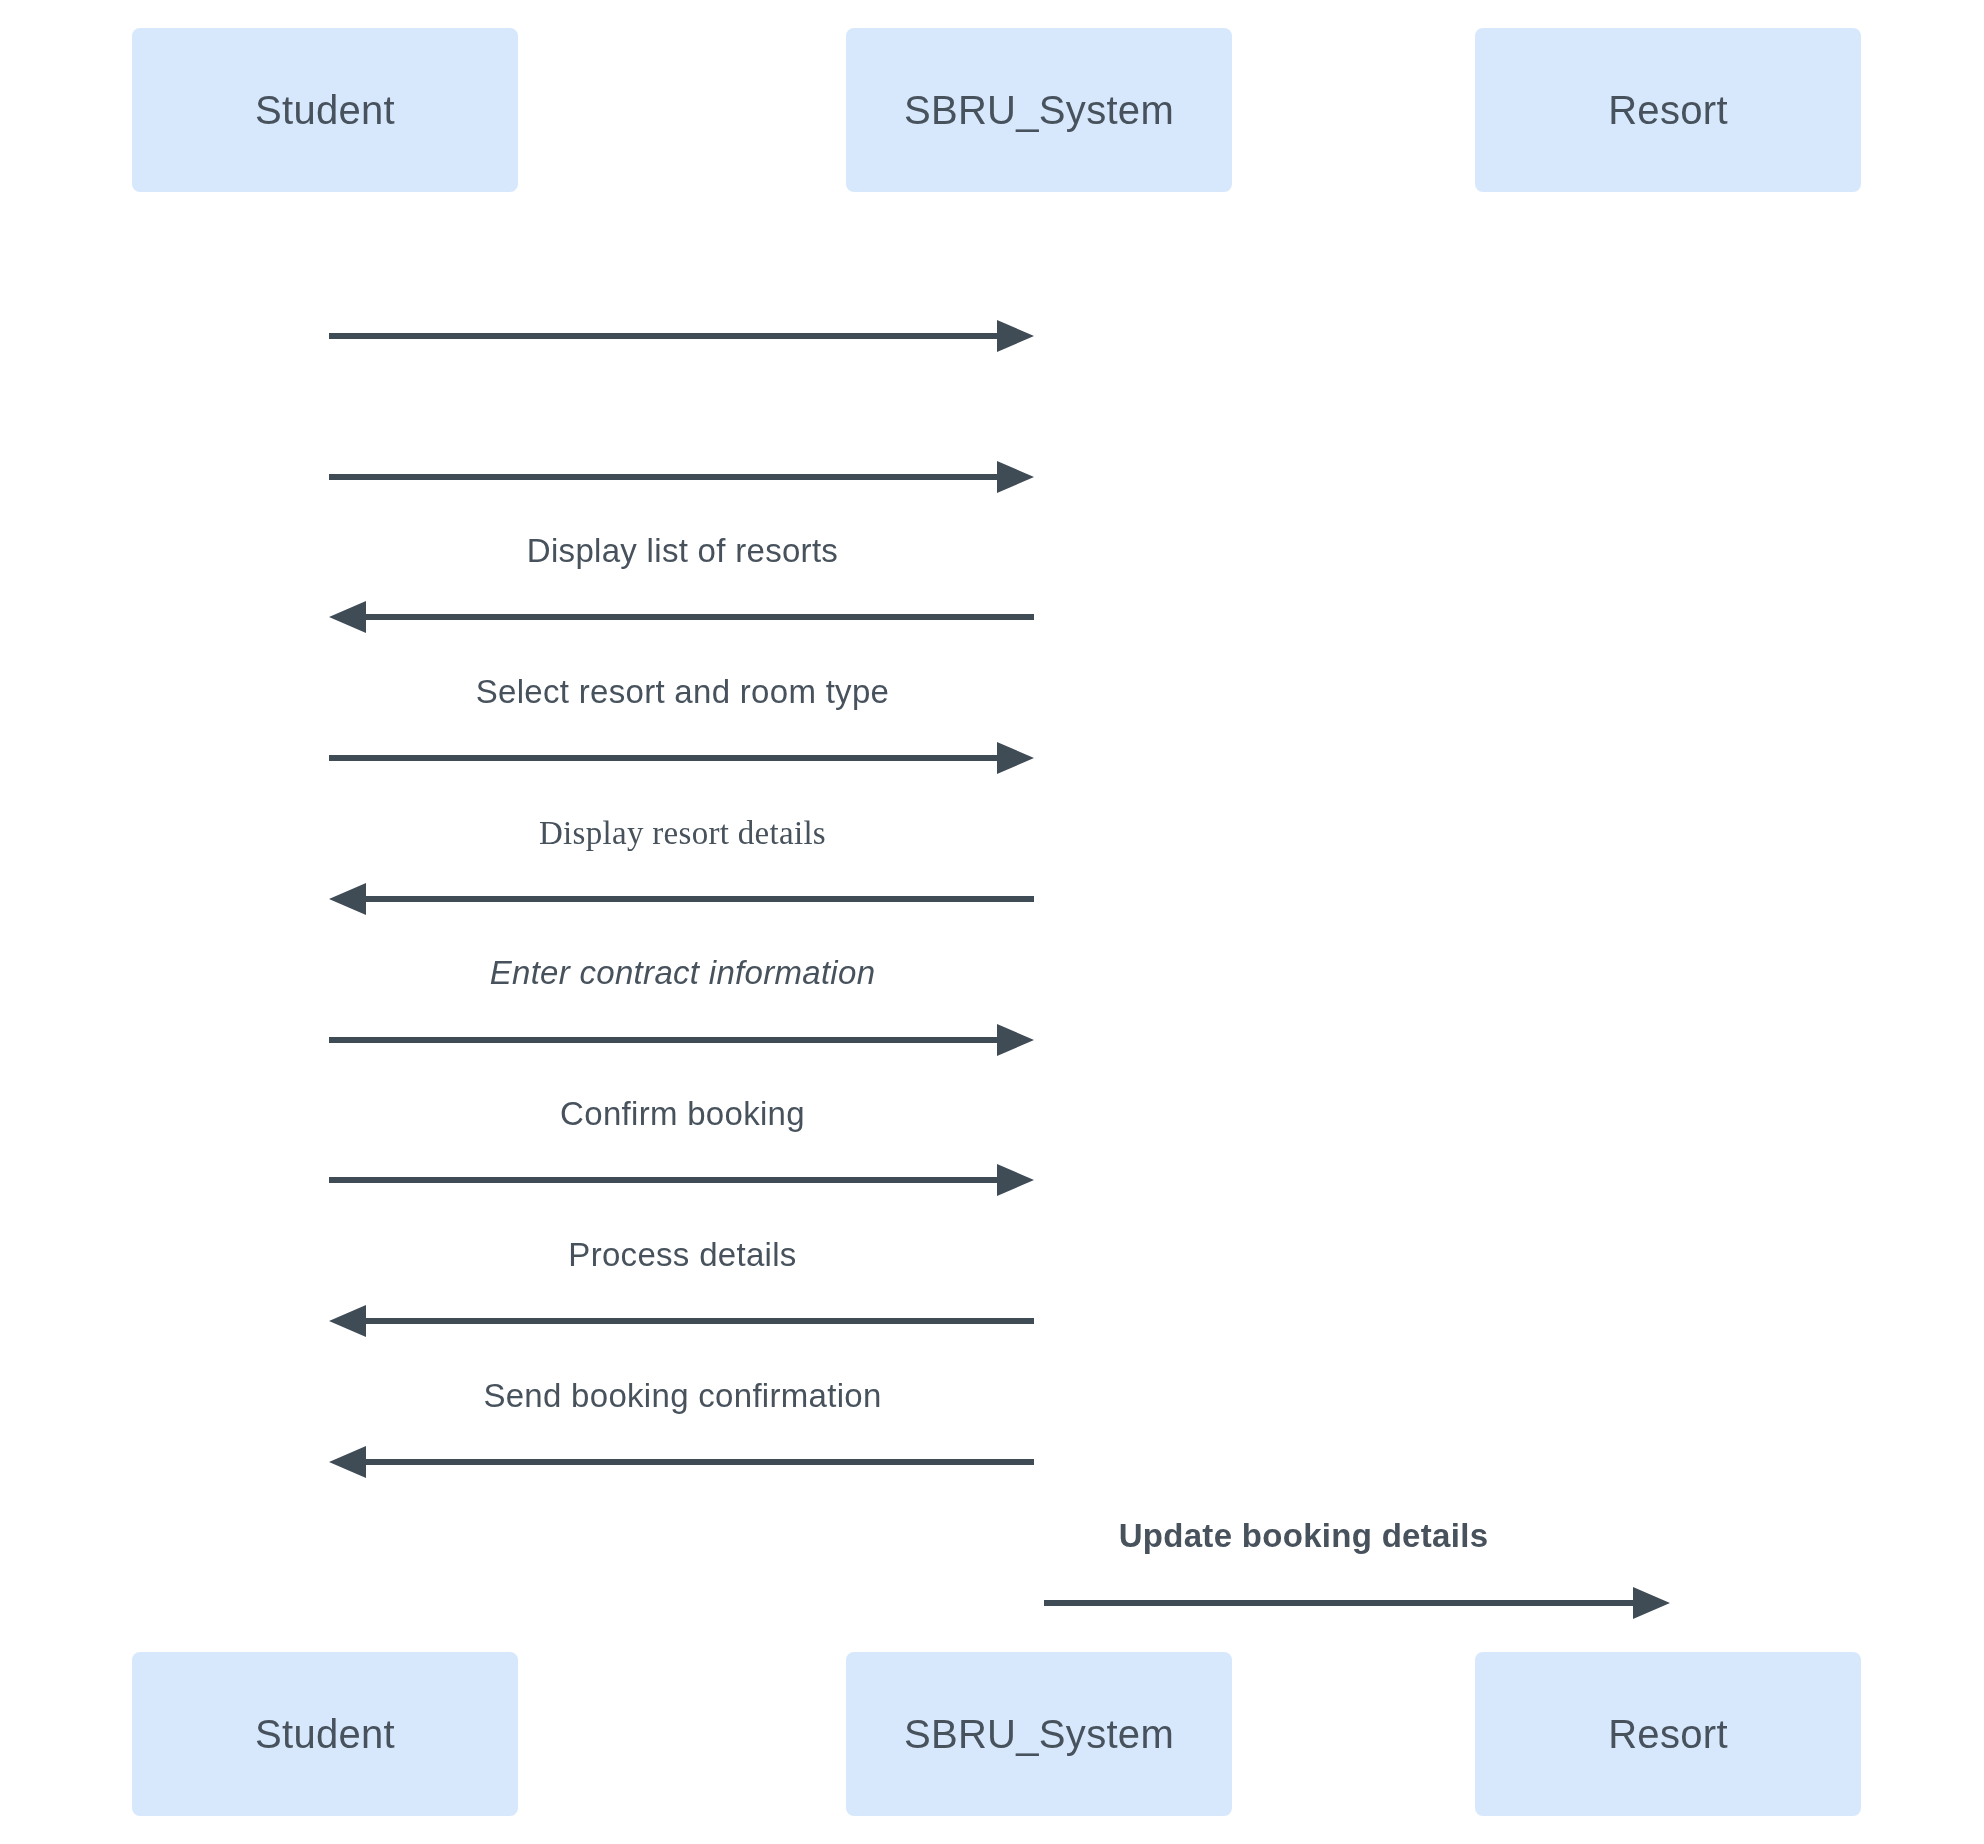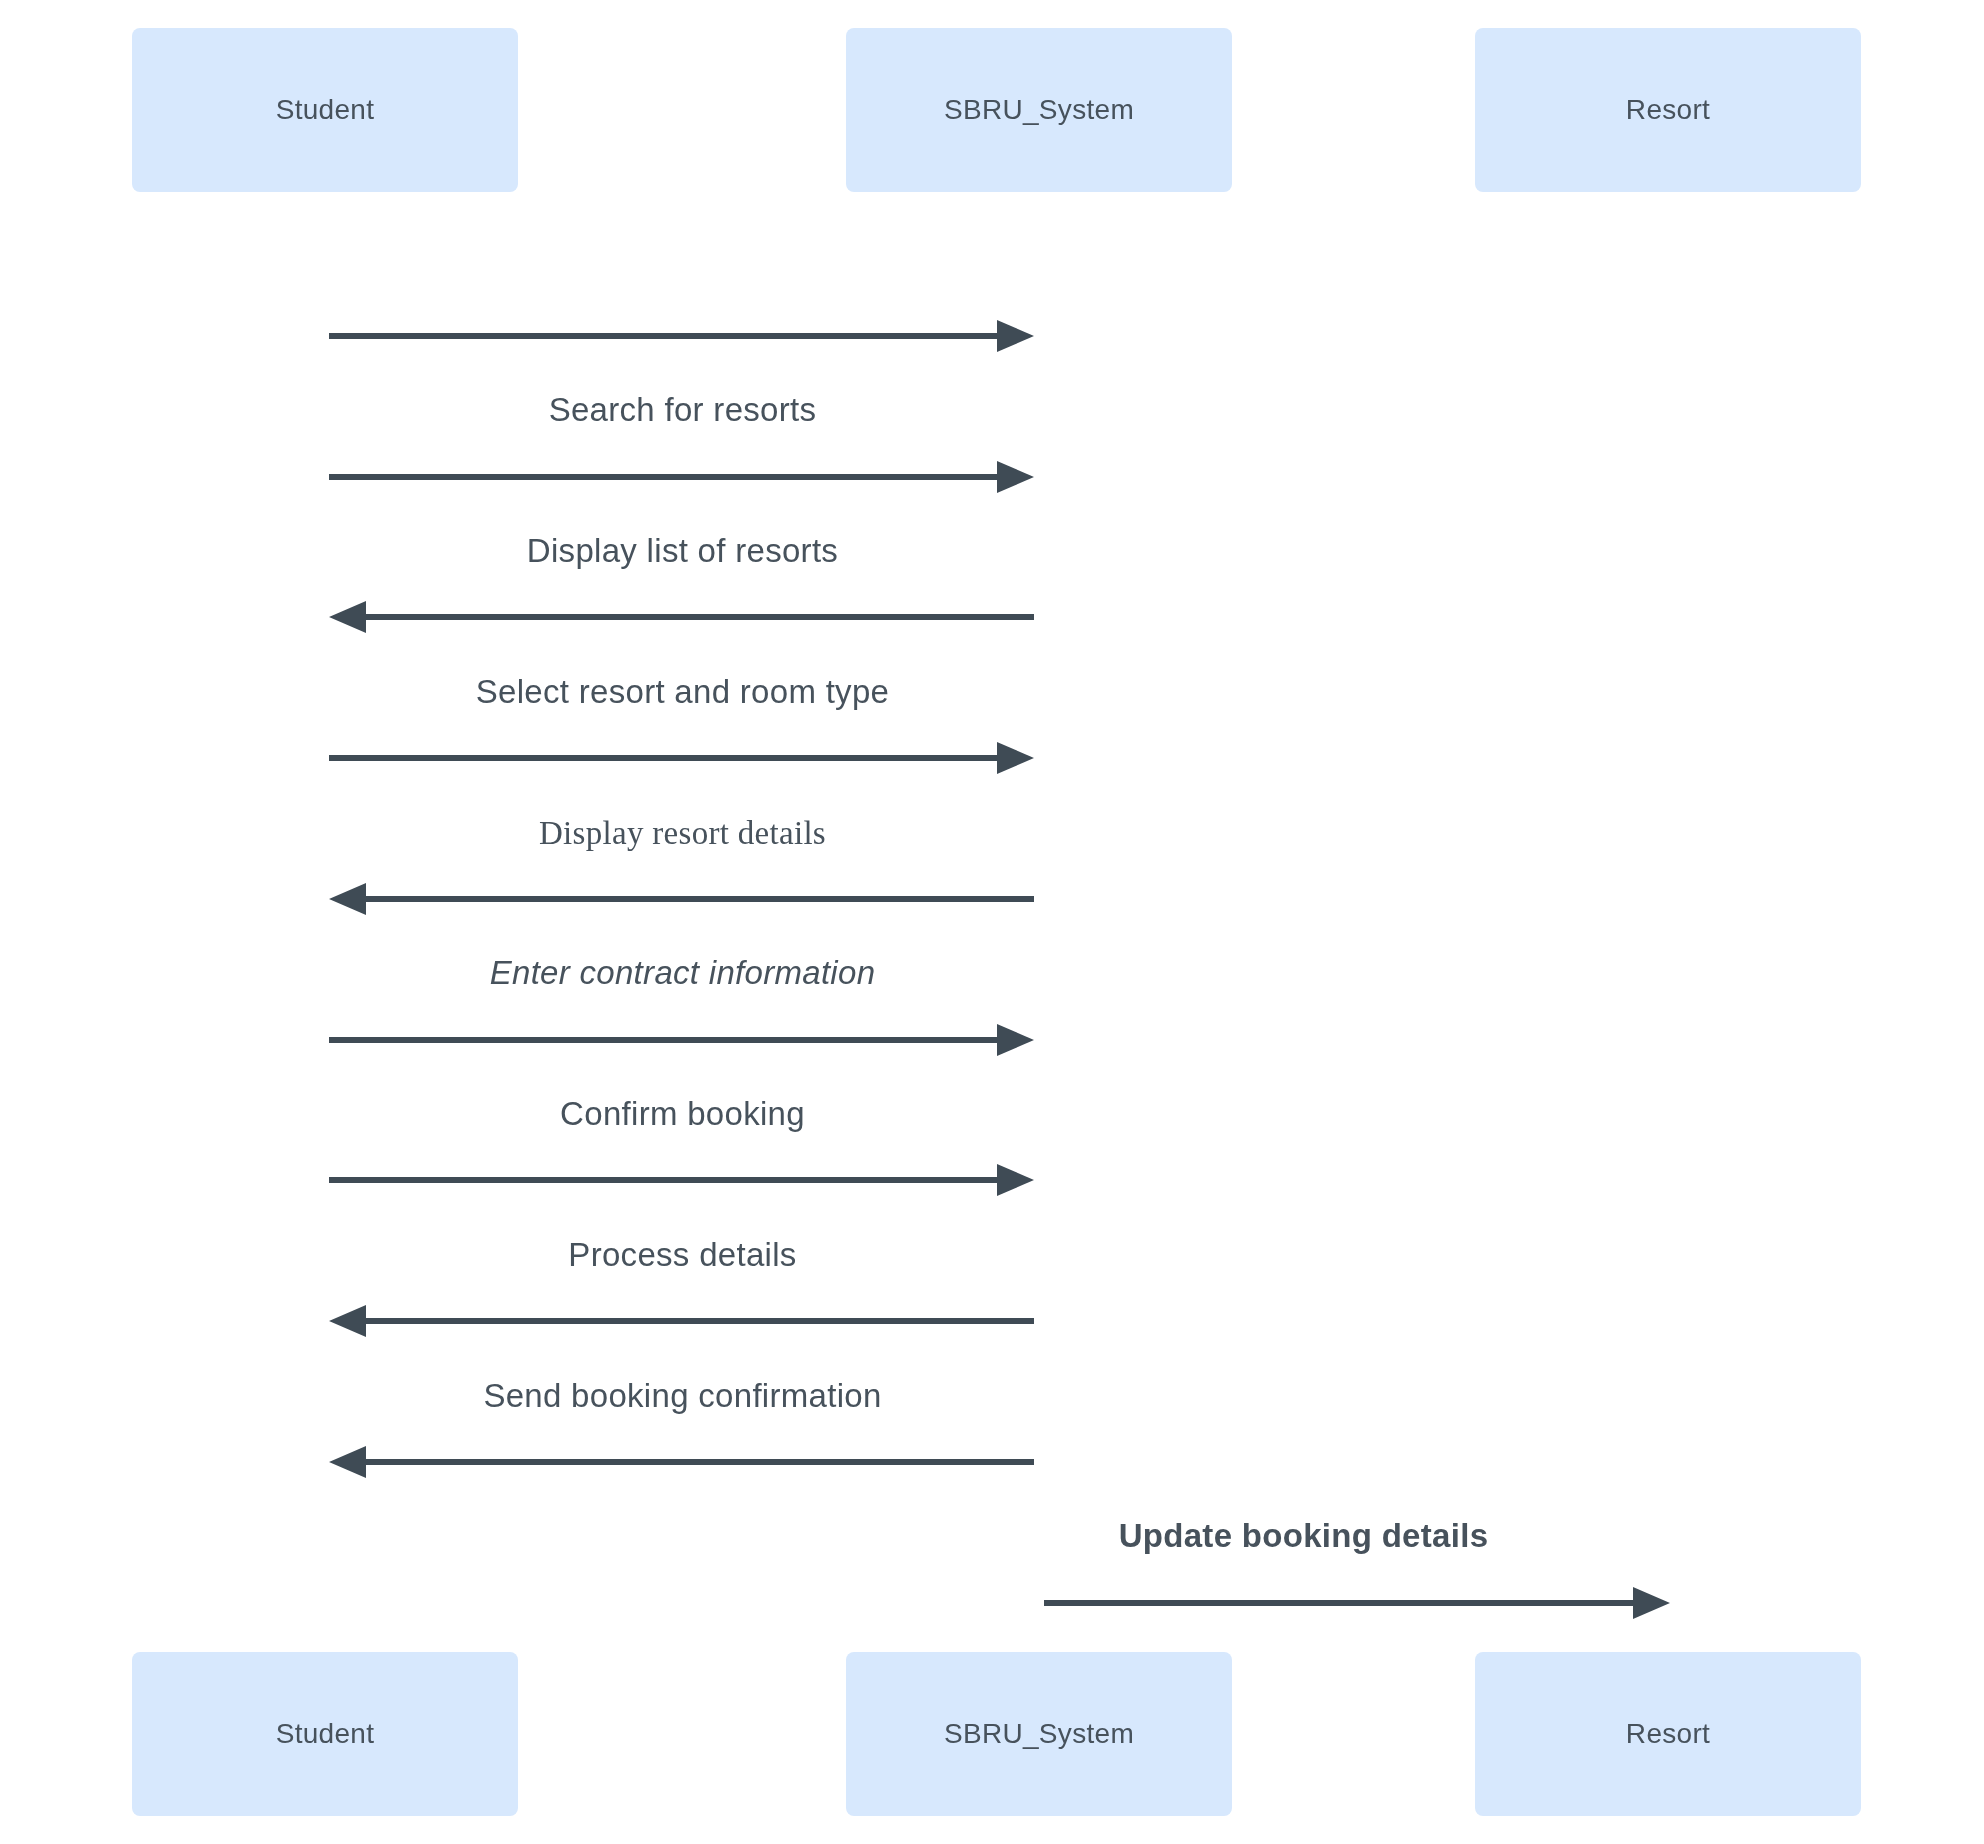--- a/index.html
+++ b/index.html
@@ -20,21 +20,21 @@
     width: 386px;
     height: 164px;
     background: var(--actor-fill, #d7e8fd);
     border-radius: 8px;
     display: flex;
     align-items: center;
     justify-content: center;
   }
   .actor-box .actor-label {
     color: var(--text, #47525c);
-    font-size: 28px;
+    font-size: 40px;
     letter-spacing: 0.3px;
   }
   .msg-label {
     position: absolute;
     width: 827px;
     line-height: 46px;
     text-align: center;
     font-size: 33px;
     color: var(--text, #47525c);
     letter-spacing: 0.3px;
@@ -77,21 +77,20 @@
   </div>
   <div class="actor-box" style="left:1475px; top:28px;">
     <span class="actor-label">Resort</span>
   </div>
 
   <div class="arrow right" style="left:329px; top:320px; width:705px;">
     <span class="shaft"></span>
     <span class="head"></span>
   </div>
 
-  <div class="msg-label" style="left:269px; top:387px;">Search for resorts</div>
   <div class="arrow right" style="left:329px; top:461px; width:705px;">
     <span class="shaft"></span>
     <span class="head"></span>
   </div>
 
   <div class="msg-label" style="left:269px; top:528px;">Display list of resorts</div>
   <div class="arrow left" style="left:329px; top:601px; width:705px;">
     <span class="head"></span>
     <span class="shaft"></span>
   </div>

